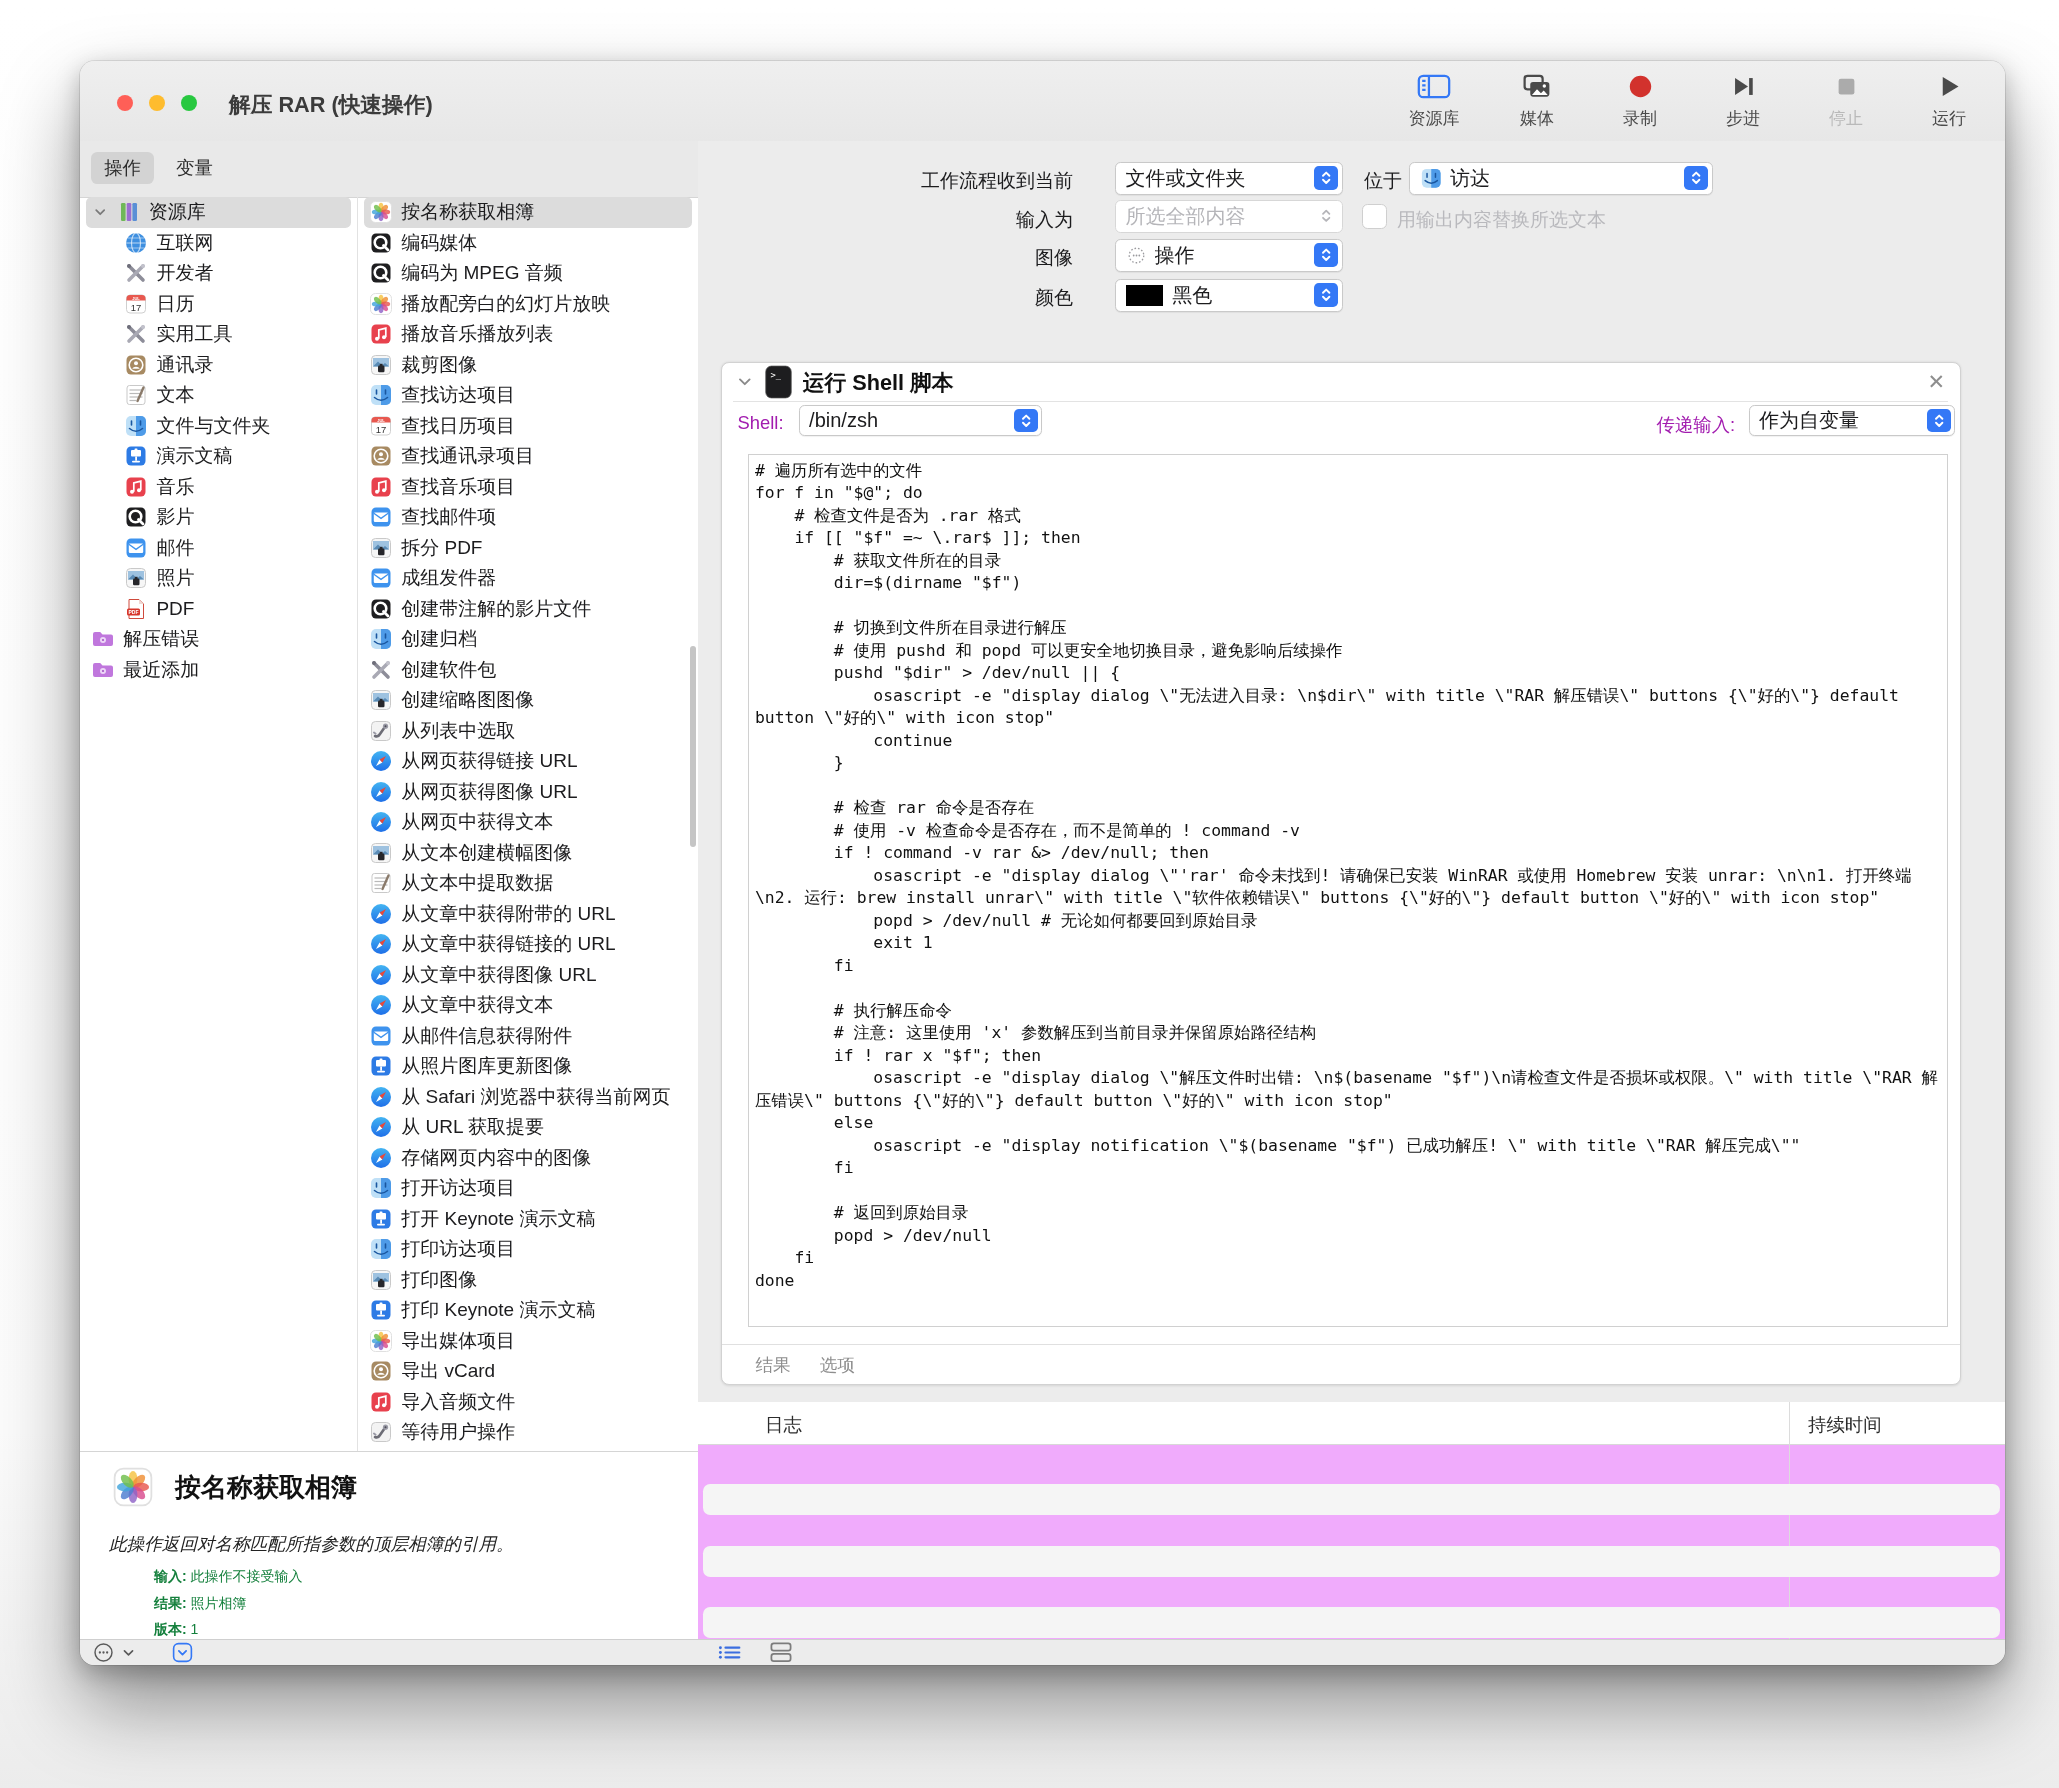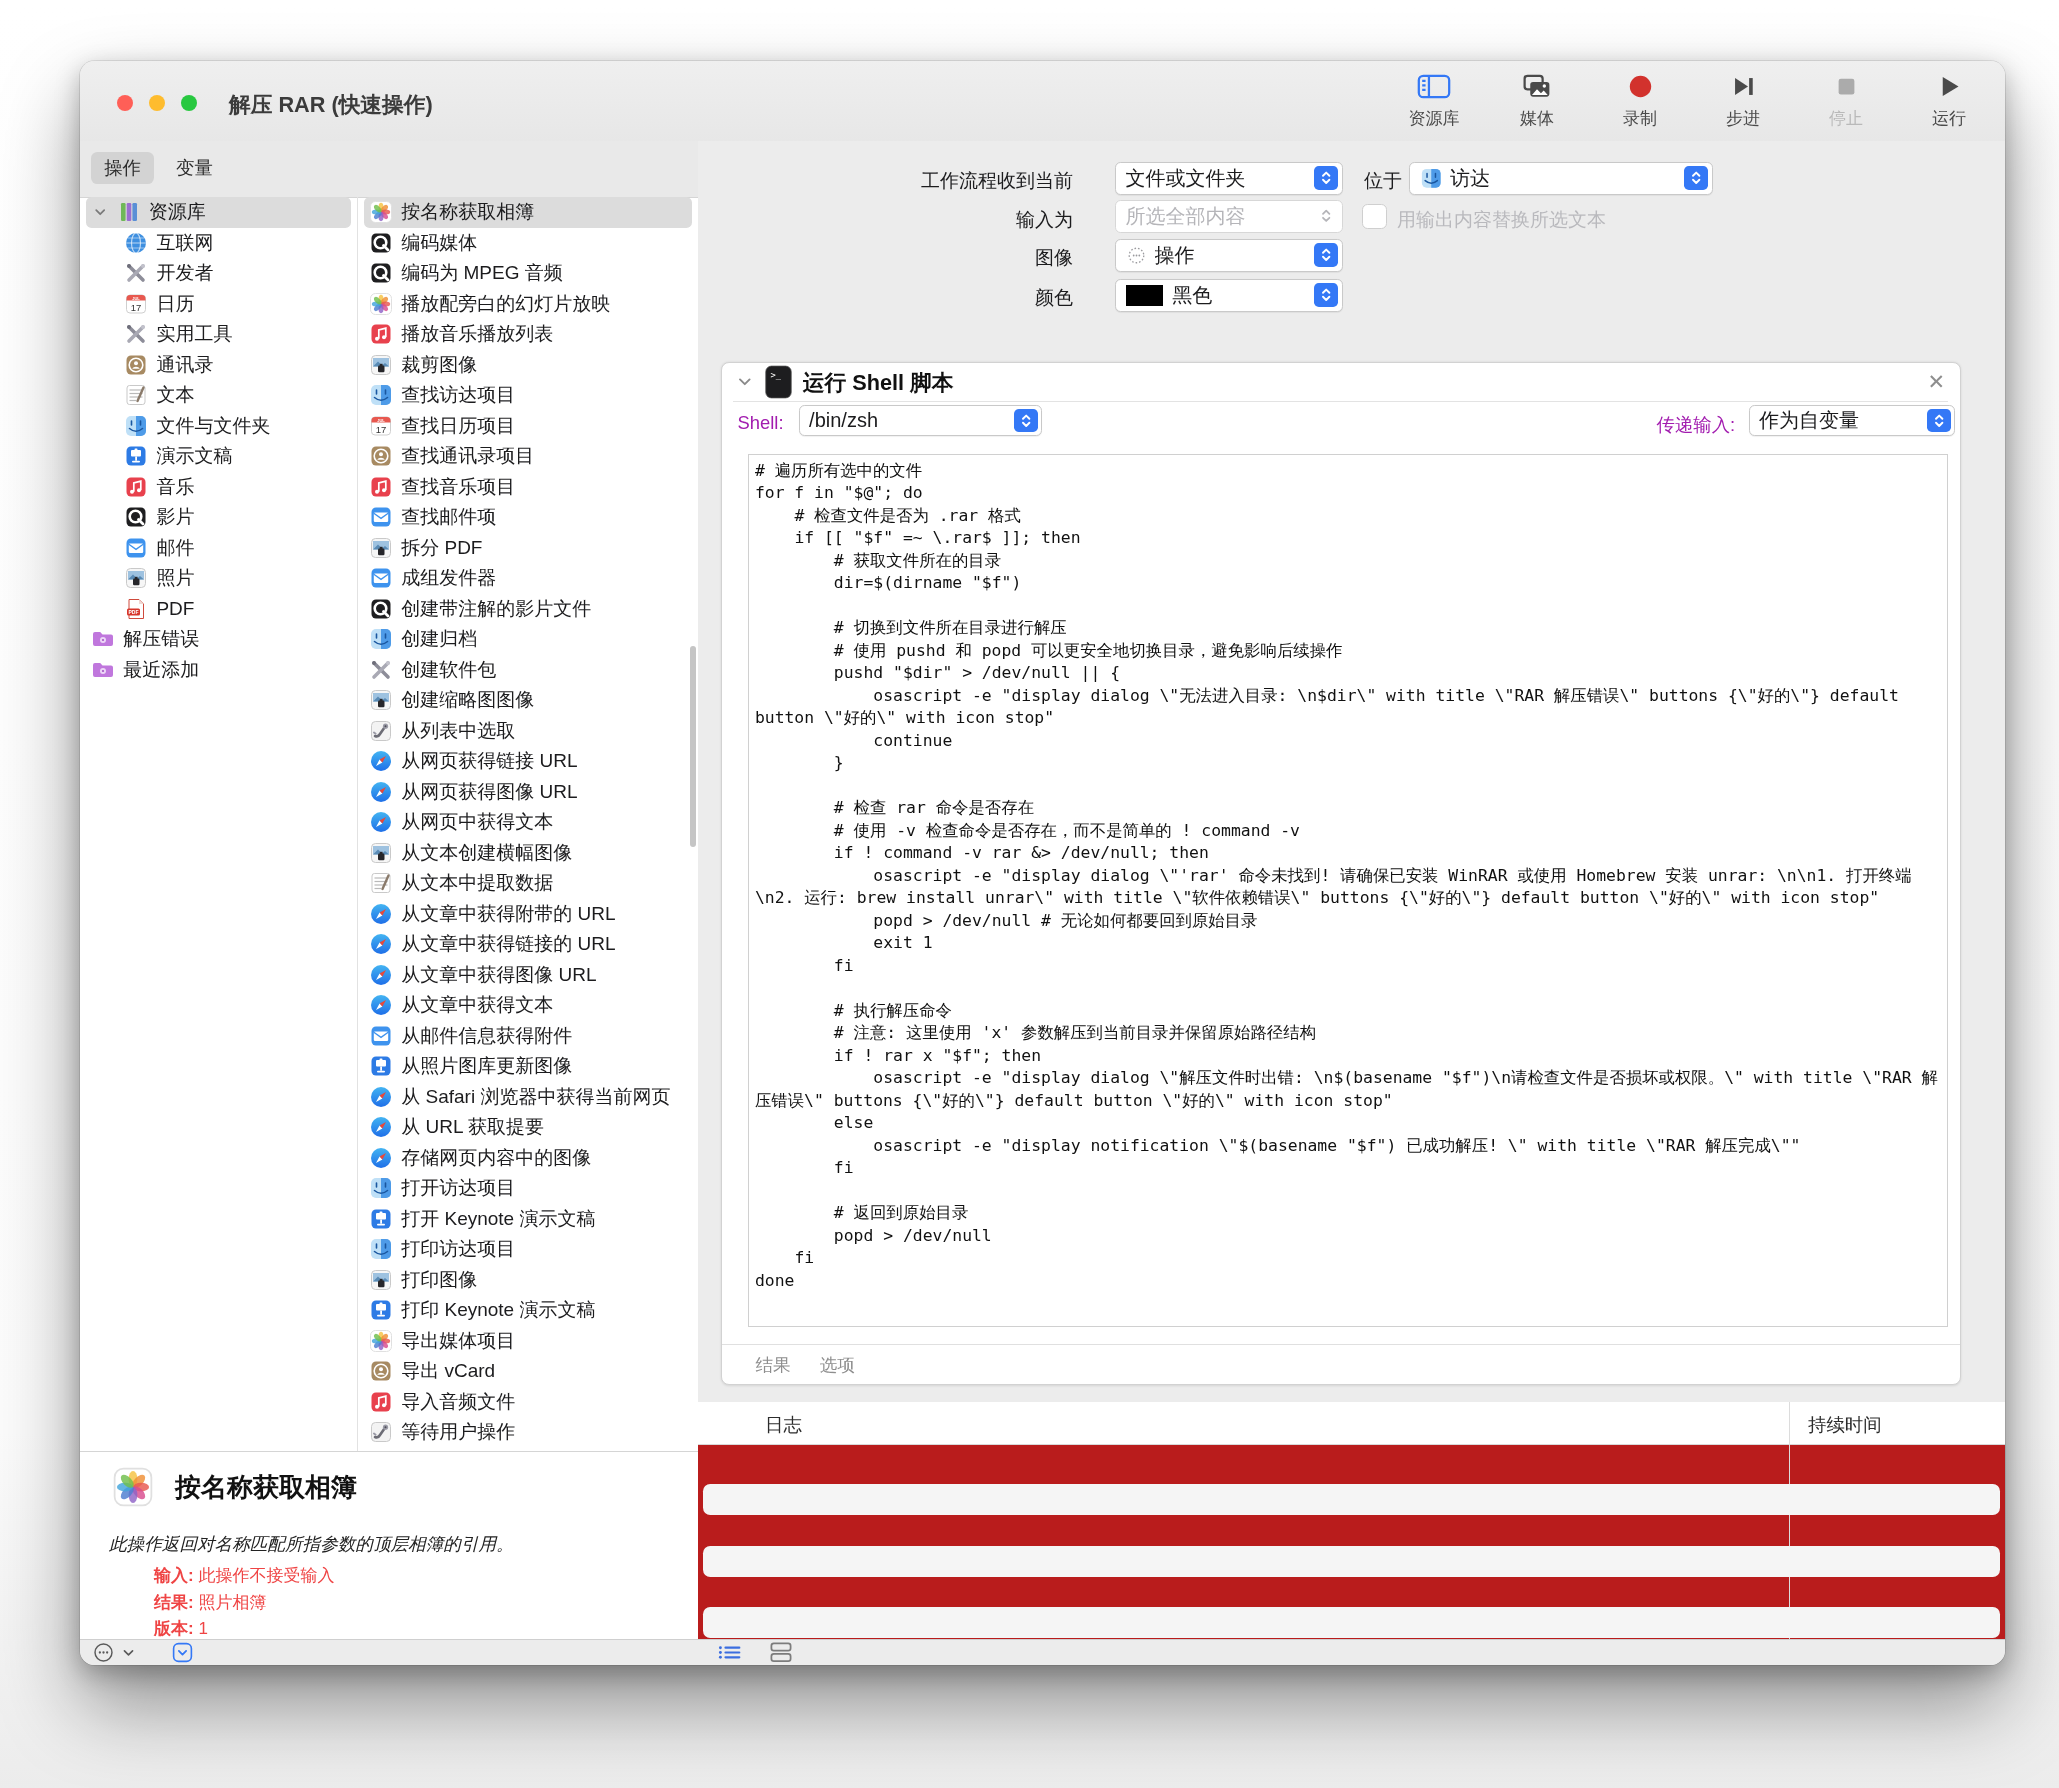--- a/index.html
+++ b/index.html
@@ -33,21 +33,21 @@
   .lrow .ic{width:24px;height:24px;flex:0 0 24px;display:flex;align-items:center;justify-content:center;}
   .lrow .chev{width:17.6px;flex:0 0 17.6px;display:flex;align-items:center;justify-content:center;}
   .lrow.lvl1{padding-left:38px;}
   .scrollthumb{position:absolute;right:1.6px;top:505px;width:6.4px;height:201px;border-radius:3.2px;background:#c5c5c5;}
   
   .desc-panel{position:absolute;left:0;bottom:0;width:100%;height:188px;background:#fff;border-top:0.8px solid #d5d5d5;}
   .desc-head{position:absolute;left:32px;top:14.4px;display:flex;align-items:center;gap:21px;}
   .desc-title{font-size:26px;font-weight:bold;color:#111;}
   .desc-text{position:absolute;left:29px;top:80px;font-size:17.6px;color:#222;font-style:italic;}
   .desc-fields{position:absolute;left:74px;top:111px;}
-  .dfield{font-size:17px;color:#ef4444;height:26.5px;line-height:26.5px;}
+  .dfield{font-size:14px;color:#15803d;height:26.5px;line-height:26.5px;}
   .dfield b{font-weight:bold;}
   
   .right-panel{position:absolute;left:618px;top:80px;right:0;bottom:25px;background:#ececec;}
   .vdiv-main{position:absolute;left:618px;top:80px;bottom:25px;width:0.8px;background:#c9c9c9;}
   .set-label{position:absolute;font-size:19px;color:#1c1c1e;text-align:right;}
   .select{position:absolute;height:30.5px;background:#fff;border:0.8px solid #c9c9c9;border-radius:5.6px;display:flex;align-items:center;padding:0 35px 0 9.6px;box-shadow:0 0.8px 0.8px rgba(0,0,0,.06);}
   .select .val{font-size:20px;color:#1c1c1e;white-space:nowrap;overflow:hidden;}
   .select .stepper{position:absolute;right:3.2px;top:3.2px;bottom:3.2px;width:24px;background:#3478f6;border-radius:4.8px;display:flex;align-items:center;justify-content:center;}
   .select.disabled{border-color:#d7d7d7;box-shadow:none;}
   .select.disabled .val{color:#b5b5b9;}
@@ -62,21 +62,21 @@
   .card-close{margin-left:auto;font-size:21px;color:#8e8e8e;}
   .card-sep{position:absolute;left:11.2px;right:11.2px;top:38px;height:0.8px;background:#e3e3e3;}
   .card-controls{position:absolute;left:0;top:39px;width:100%;height:38px;}
   .ctl-label{position:absolute;font-size:18.4px;color:#a21caf;}
   .script{position:absolute;left:26px;top:91px;width:1186px;height:861px;border:0.8px solid #d0d0d0;background:#fff;overflow:hidden;padding:4.8px 6.4px;}
   .script pre{margin:0;font-family:"DejaVu Sans Mono","Liberation Mono",monospace;font-size:16.4px;line-height:22.5px;color:#111;white-space:pre-wrap;overflow-wrap:break-word;}
   .card-footsep{position:absolute;left:0;right:0;bottom:39px;height:0.8px;background:#e0e0e0;}
   .card-footer{position:absolute;left:0;bottom:0;width:100%;height:38px;display:flex;align-items:center;gap:29px;padding-left:34px;box-sizing:border-box;}
   .foot-link{font-size:17.6px;color:#8e8e8e;}
   
-  .logtable{position:absolute;left:0;right:0;bottom:0;top:1261px;background:#b91c1c;}
+  .logtable{position:absolute;left:0;right:0;bottom:0;top:1261px;background:#f0abfc;}
   .log-head{position:absolute;left:0;top:0;width:100%;height:42px;border-bottom:0.8px solid #d8d8d8;background:#fff;}
   .log-h1{position:absolute;left:67px;top:9.6px;font-size:18.4px;color:#2c2c2c;}
   .log-h2{position:absolute;left:1110px;top:9.6px;font-size:18.4px;color:#2c2c2c;}
   .log-vdiv{position:absolute;left:1091px;top:0;bottom:0;width:0.8px;background:#dcdcdc;}
   .stripe{position:absolute;left:4.8px;right:4.8px;height:30.5px;background:#f5f5f5;border-radius:7.2px;}
   
   .bottombar{position:absolute;left:0;bottom:0;width:100%;height:25px;background:#ececec;border-top:0.8px solid #cfcfcf;display:flex;align-items:center;}
   .bb-left{position:absolute;left:13px;display:flex;align-items:center;gap:8px;}
   .bb-chk{margin-left:29px;}
   .bb-right{position:absolute;left:638px;display:flex;align-items:center;gap:27px;}

